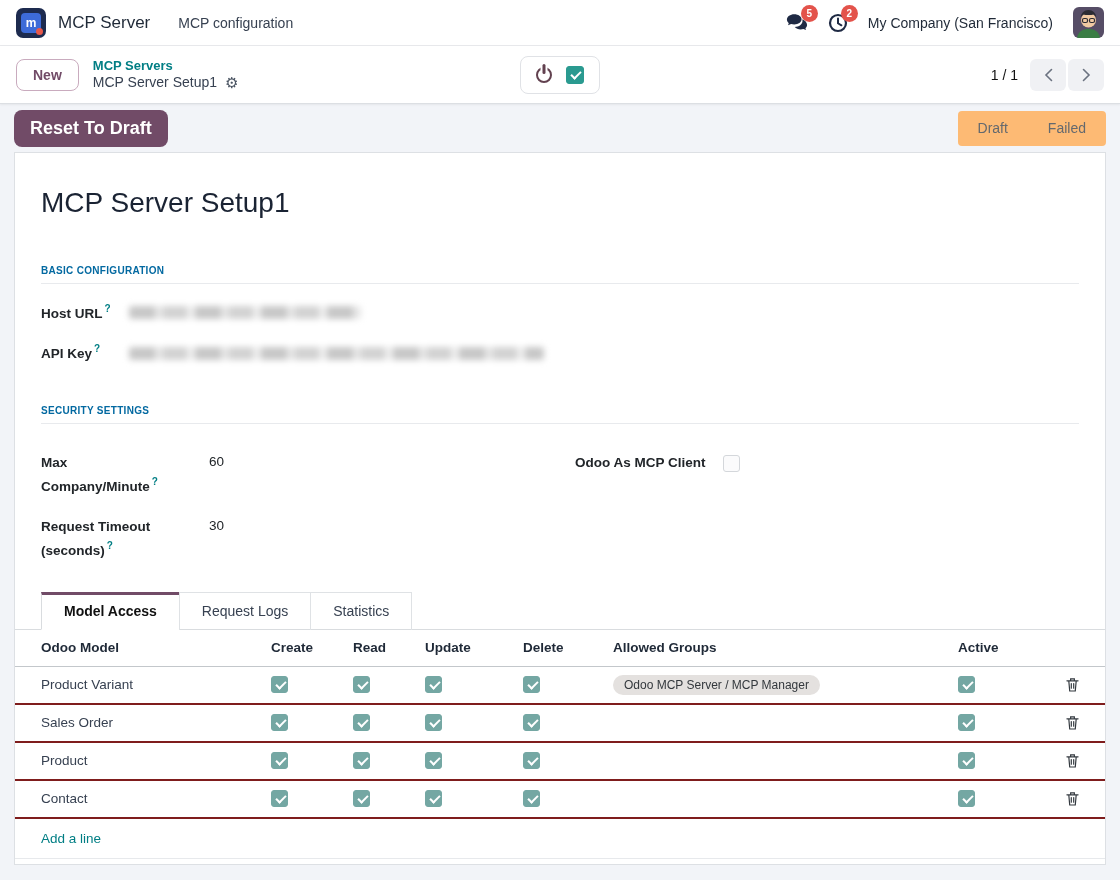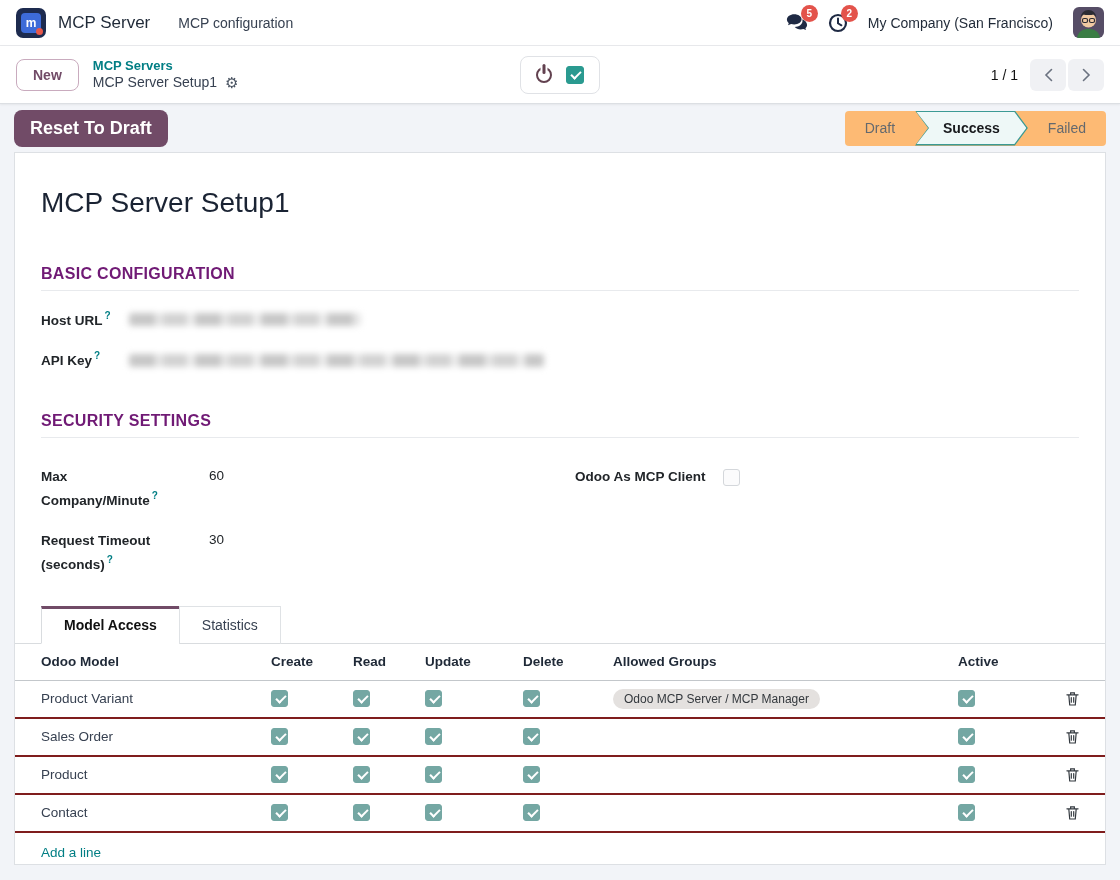--- a/index.html
+++ b/index.html
@@ -62,21 +62,21 @@
   .pill.arrow::after { content:''; position:absolute; inset:1.5px; background:#eef8f7;
       clip-path:polygon(0 0, calc(100% - 12px) 0, 100% 50%, calc(100% - 12px) 100%, 0 100%, 12.5px 50%); }
   .pill.arrow span { position:relative; z-index:1; }
 
   
   .sheet { margin:0 14px; background:#fff; border:1px solid #dde0e4; height:713px;
            padding:0 26px; overflow:hidden; }
   .sheet-title { margin-top:34px; font-size:28px; font-weight:400; color:#1a2333; }
   .section { margin-top:46px; }
   .section + .section { margin-top:40px; }
-  .section-title { font-size:16px; font-weight:bold; color:#701a75; letter-spacing:.3px; }
+  .section-title { font-size:10px; font-weight:bold; color:#0369a1; letter-spacing:.3px; }
   .section-rule { border:none; border-top:1px solid #e8eaed; margin-top:7px; }
   .fld-sup { color:#017e84; font-size:10px; vertical-align:super; margin-left:2px; }
 
   .row-basic { display:grid; grid-template-columns:88px 1fr; align-items:center; margin-top:17px; }
   .fld-label { font-size:13.5px; font-weight:600; color:#212529; white-space:pre-line; line-height:1.55; }
   .blurbar { height:13px; border-radius:3px; filter:blur(3px);
      background:repeating-linear-gradient(90deg,#c7c7c7 0 26px,#e6e6e6 26px 34px,#d2d2d2 34px 58px,#eeeeee 58px 66px); }
 
   .sec-grid { display:grid; grid-template-columns:1fr 1fr; column-gap:30px; margin-top:14px; }
   .row-sec { display:grid; grid-template-columns:168px 1fr; align-items:start; margin-top:15px; }
@@ -183,23 +183,20 @@
         </svg>
       </button>
     </div>
   </div>
 </div>
 
 <div class="status-row">
   <button class="btn-reset">Reset To Draft</button>
   <div class="pills">
     <div class="pill">Draft</div>
-    <div class="pill arrow">
-      <span>Success</span>
-    </div>
     <div class="pill">Failed</div>
   </div>
 </div>
 
 <div class="sheet">
   <h1 class="sheet-title">MCP Server Setup1</h1>
 
   <div class="section">
     <div class="section-title">BASIC CONFIGURATION</div>
     <hr class="section-rule">
@@ -233,20 +230,21 @@
         <div class="row-client">
           <span class="fld-label">Odoo As MCP Client</span>
           <span class="cb"></span>
         </div>
       </div>
     </div>
   </div>
 
   <div class="tabs">
     <div class="tab active">Model Access</div>
+    <div class="tab">Request Logs</div>
     <div class="tab">Statistics</div>
   </div>
 
   <div class="table">
     <div class="trow head">
       <span class="th">Odoo Model</span>
       <span class="th">Create</span>
       <span class="th">Read</span>
       <span class="th">Update</span>
       <span class="th">Delete</span>

